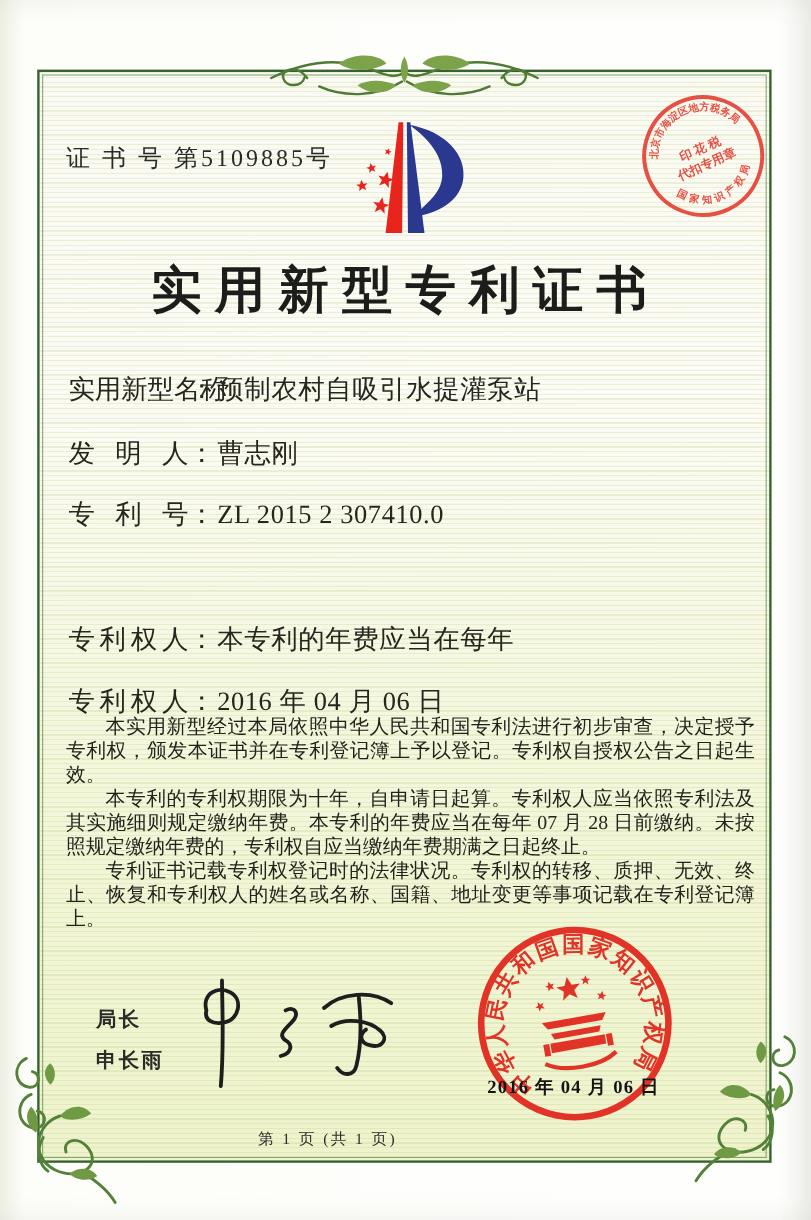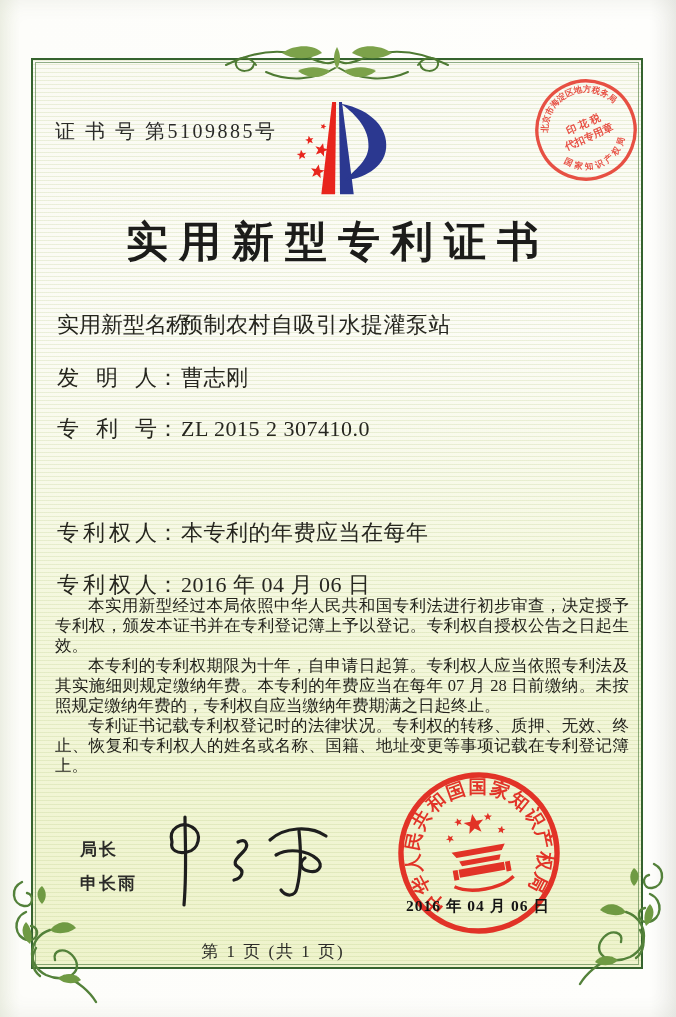--- a/index.html
+++ b/index.html
@@ -30,21 +30,21 @@
   .field-colon{display:inline-block;margin:0 2px 0 0;}
   .field-value{letter-spacing:.5px;}
   .body-text{position:absolute;left:55px;top:596px;width:574px;font-size:16.5px;line-height:20px;
     color:#23231c;text-align:justify;}
   .body-text p{margin:0;text-indent:2em;}
   .signer{position:absolute;left:57px;font-family:"Liberation Sans","DejaVu Sans",sans-serif;
     font-size:17px;font-weight:600;color:#2b2b28;letter-spacing:2px;margin-left:23px;}
   .issue-date{position:absolute;left:406px;top:896px;font-size:15.5px;font-weight:600;
     letter-spacing:1px;color:#141414;z-index:6;}
   .page-footer{position:absolute;left:0;top:940px;width:546px;text-align:center;
-    font-size:17px;letter-spacing:2px;color:#2c2c28;}
+    font-size:13px;letter-spacing:2px;color:#2c2c28;}
   
   .logo{position:absolute;left:276px;top:96px;z-index:3;}
   .tax-stamp{position:absolute;left:532px;top:76px;z-index:5;opacity:.88;}
   .main-seal{position:absolute;left:394px;top:768px;z-index:5;opacity:.93;}
   .signature{position:absolute;left:158px;top:810px;z-index:4;}
   .flourish-top{position:absolute;left:222px;top:40px;z-index:4;}
   .flourish-bl{position:absolute;left:6px;top:878px;z-index:4;}
   .flourish-br{position:absolute;left:578px;top:856px;z-index:4;transform:scaleX(-1);}
 </style>
 </head>

